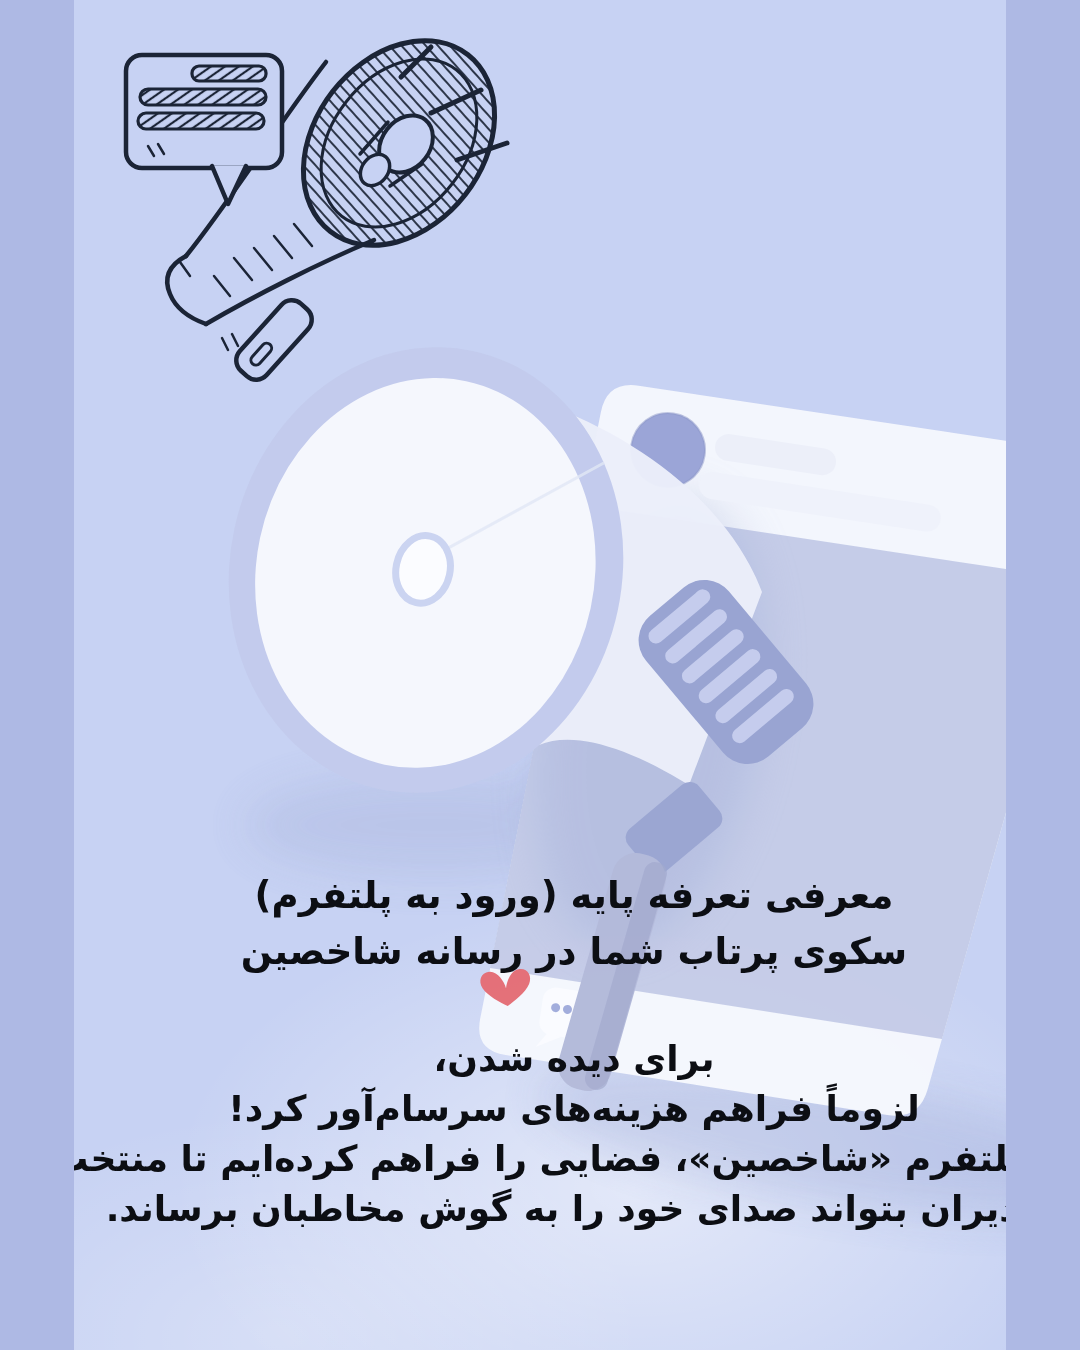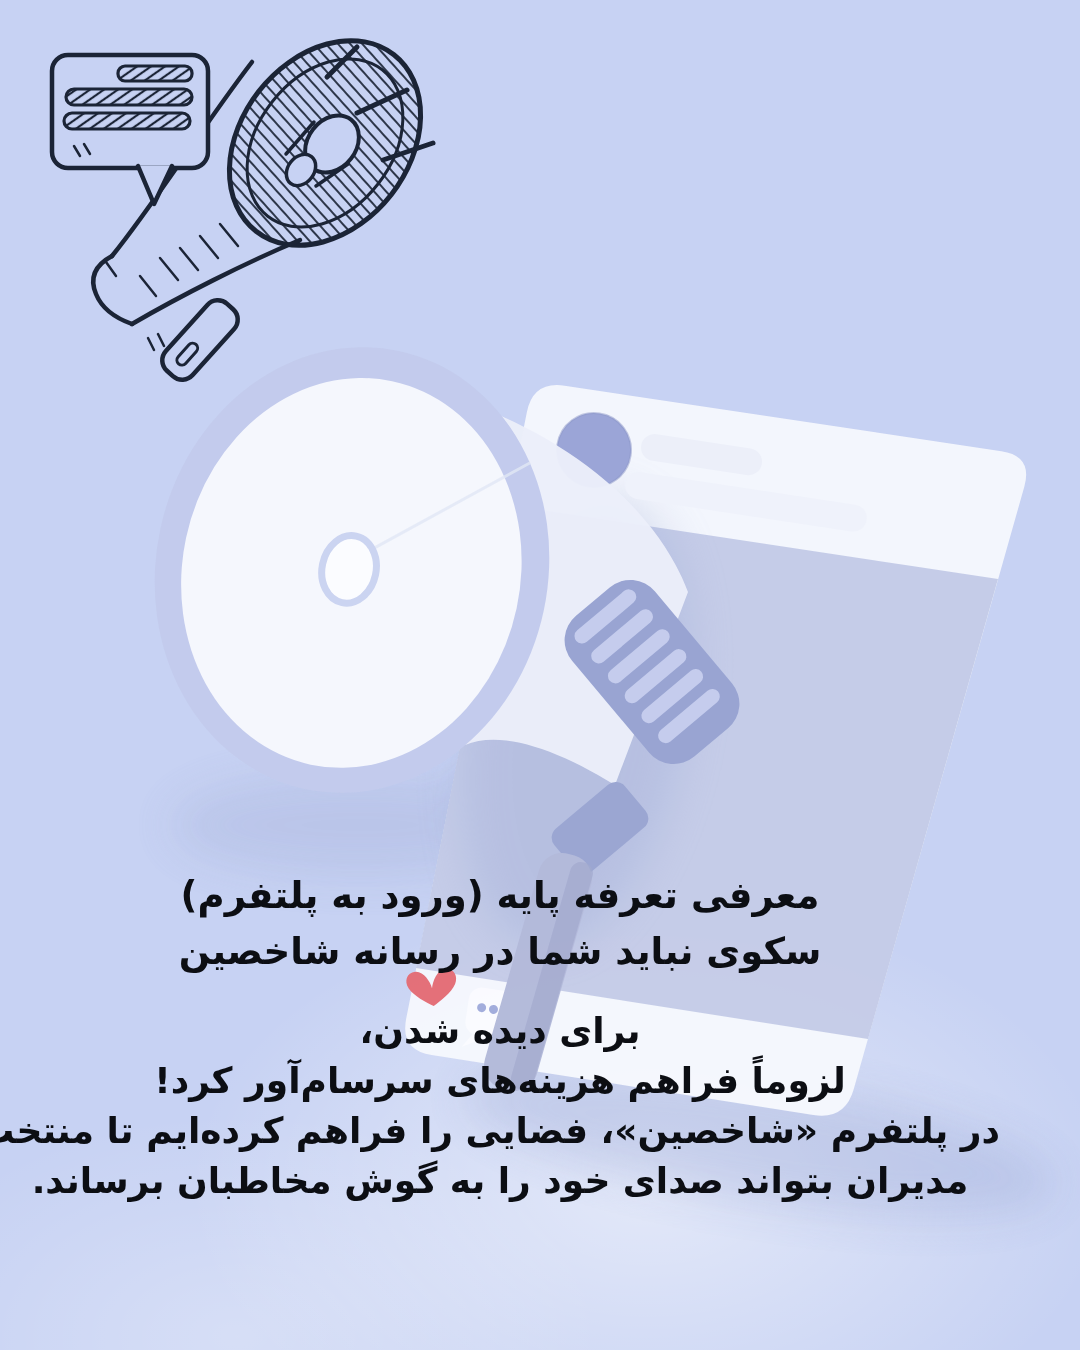--- a/index.html
+++ b/index.html
@@ -1,32 +1,32 @@
 <!DOCTYPE html>
 <html lang="fa"><head>
 <meta charset="utf-8">
 <style>
   html,body{margin:0;padding:0;background:#aeb9e4;}
   .canvas{
-    position:relative;width:1080px;height:1350px;overflow:hidden;margin:0 auto;
+    position:relative;width:932px;height:1350px;overflow:hidden;margin:0 auto;
     background:
       radial-gradient(640px 400px at 60% 88%, rgba(255,255,255,.50), rgba(255,255,255,0) 72%),
       radial-gradient(520px 320px at 22% 99%, rgba(255,255,255,.28), rgba(255,255,255,0) 70%),
       #c7d2f3;
     font-family:"DejaVu Sans","Liberation Sans",sans-serif;
   }
   svg{position:absolute;left:0;top:0;}
   .scene{width:1080px;height:1350px;}
   .sketch{left:20px;top:8px;width:430px;height:400px;}
   .txt{
     position:absolute;left:0;width:1000px;text-align:center;direction:rtl;
     color:#0c0e13;font-weight:700;
   }
   .headline{top:868px;font-size:37px;line-height:56px;}
-  .bodytext{top:1006px;font-size:36px;line-height:50px;}
+  .bodytext{top:1034px;font-size:36px;line-height:50px;}
   .txt div{white-space:nowrap;}
 </style>
 </head>
 <body>
 
 <div class="canvas">
 
   <svg class="scene" viewBox="0 0 1080 1350" aria-hidden="true">
     <defs>
       <filter id="soft" x="-60%" y="-60%" width="220%" height="220%">
@@ -158,21 +158,21 @@
         <g stroke-width="2.5">
           <path d="M 54,138 L 60,148"></path>
             <path d="M 64,136 L 70,146"></path>
         </g>
       </g>
     </g>
   </svg>
 
   <div class="txt headline">
     <div>معرفی تعرفه پایه (ورود به پلتفرم)</div>
-    <div>سکوی نباید شما در رسانه شاخصین</div>
+    <div>سکوی پرتاب شما در رسانه شاخصین</div>
   </div>
 
   <div class="txt bodytext">
     <div>برای دیده شدن،</div>
     <div>لزوماً فراهم هزینه‌های سرسام‌آور کرد!</div>
     <div>در پلتفرم «شاخصین»، فضایی را فراهم کرده‌ایم تا منتخب مردم و</div>
     <div>مدیران بتواند صدای خود را به گوش مخاطبان برساند.</div>
   </div>
 
 </div>

